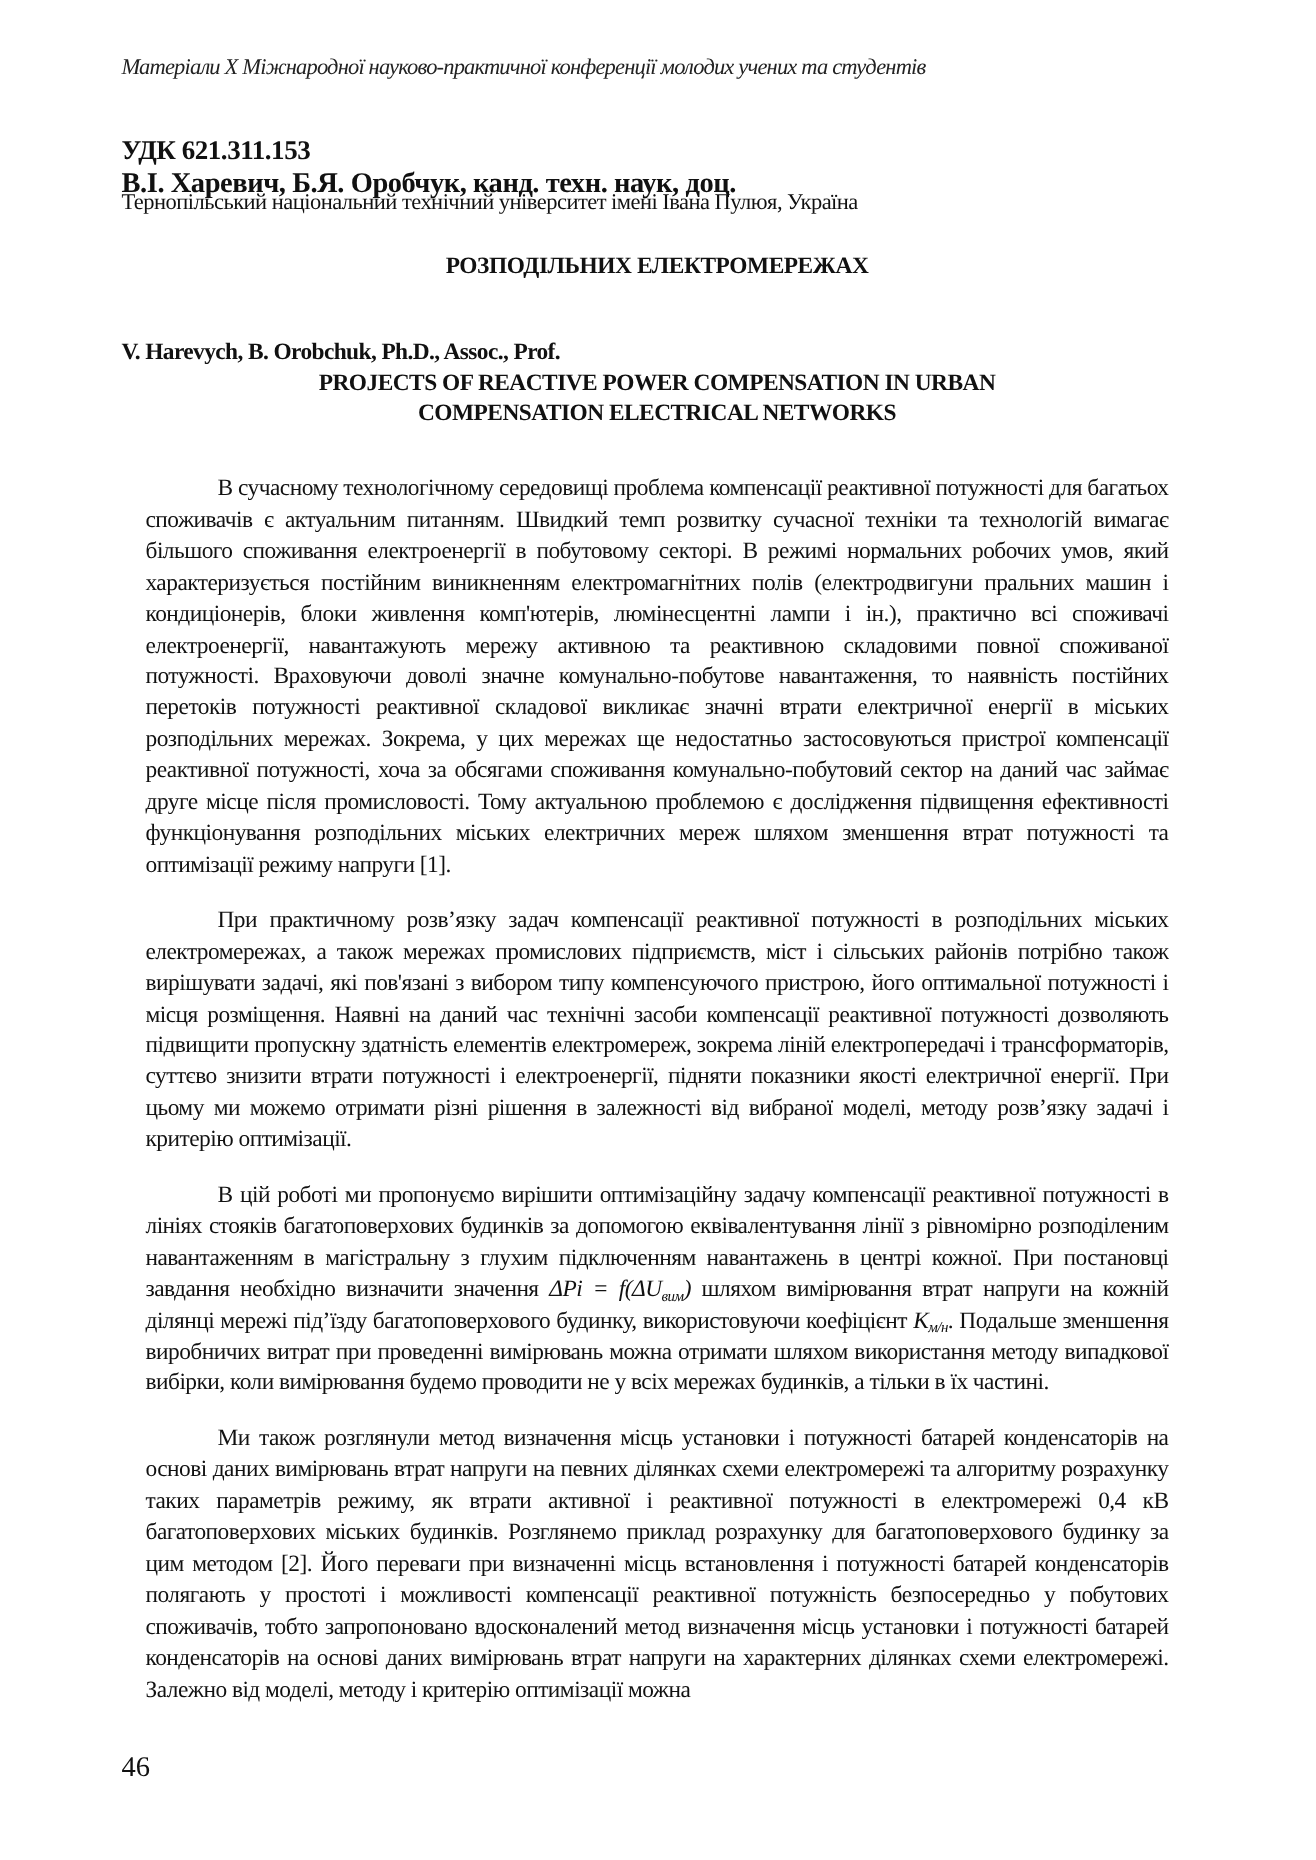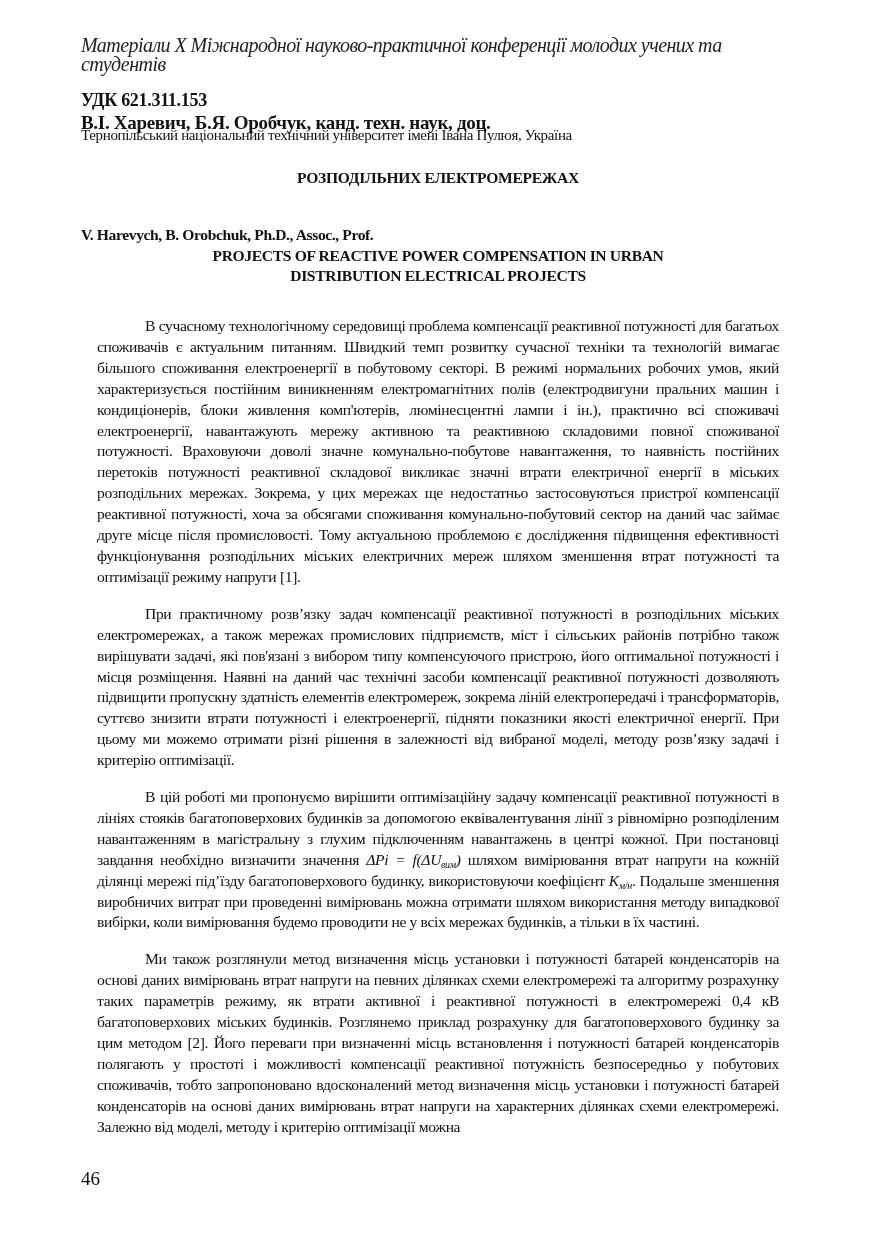--- a/index.html
+++ b/index.html
@@ -3,21 +3,21 @@
   <meta charset="utf-8">
   <style>
     html, body { margin: 0; padding: 0; background: #ffffff; }
     body {
       width: 877px; height: 1240px; position: relative; overflow: hidden;
       font-family: "Liberation Serif", serif; color: #111;
     }
     .page { position: absolute; left: 81px; top: 0; width: 714px; }
     .conf-header {
       position: absolute; top: 36px; left: 0; width: 714px;
-      font-style: italic; font-size: 20px; line-height: 19px;
+      font-style: italic; font-size: 15px; line-height: 19px;
       letter-spacing: -0.55px; color: #222;
     }
     .conf-header .l1 { text-align: left; }
     .conf-header .l2 { text-align: right; }
     .conf-header u { text-decoration: underline; }
     .udk {
       position: absolute; top: 90px; left: 0; font-weight: bold;
       font-size: 18px; letter-spacing: -0.3px;
     }
     .authors {
@@ -67,21 +67,21 @@
   <div class="affiliation">Тернопільський національний технічний університет імені Івана Пулюя, Україна</div>
 
   <div class="title-ua">
     <div>РОЗПОДІЛЬНИХ ЕЛЕКТРОМЕРЕЖАХ</div>
   </div>
 
   <div class="authors-en">V. Harevych, B. Orobchuk, Ph.D., Assoc., Prof.</div>
 
   <div class="title-en">
     <div>PROJECTS OF REACTIVE POWER COMPENSATION IN URBAN</div>
-    <div>DISTRIBUTION ELECTRICAL PROJECTS</div>
+    <div>COMPENSATION ELECTRICAL NETWORKS</div>
   </div>
 
   <div class="body-text">
     <p>В сучасному технологічному середовищі проблема компенсації реактивної потужності для багатьох споживачів є актуальним питанням. Швидкий темп розвитку сучасної техніки та технологій вимагає більшого споживання електроенергії в побутовому секторі. В режимі нормальних робочих умов, який характеризується постійним виникненням електромагнітних полів (електродвигуни пральних машин і кондиціонерів, блоки живлення комп'ютерів, люмінесцентні лампи і ін.), практично всі споживачі електроенергії, навантажують мережу активною та реактивною складовими повної споживаної потужності. Враховуючи доволі значне комунально-побутове навантаження, то наявність постійних перетоків потужності реактивної складової викликає значні втрати електричної енергії в міських розподільних мережах. Зокрема, у цих мережах ще недостатньо застосовуються пристрої компенсації реактивної потужності, хоча за обсягами споживання комунально-побутовий сектор на даний час займає друге місце після промисловості. Тому актуальною проблемою є дослідження підвищення ефективності функціонування розподільних міських електричних мереж шляхом зменшення втрат потужності та оптимізації режиму напруги [1].</p>
     <p>При практичному розв’язку задач компенсації реактивної потужності в розподільних міських електромережах, а також мережах промислових підприємств, міст і сільських районів потрібно також вирішувати задачі, які пов'язані з вибором типу компенсуючого пристрою, його оптимальної потужності і місця розміщення. Наявні на даний час технічні засоби компенсації реактивної потужності дозволяють підвищити пропускну здатність елементів електромереж, зокрема ліній електропередачі і трансформаторів, суттєво знизити втрати потужності і електроенергії, підняти показники якості електричної енергії. При цьому ми можемо отримати різні рішення в залежності від вибраної моделі, методу розв’язку задачі і критерію оптимізації.</p>
     <p><span>В цій роботі ми пропонуємо вирішити оптимізаційну задачу компенсації реактивної потужності в лініях стояків багатоповерхових будинків за допомогою еквівалентування лінії з рівномірно розподіленим навантаженням в магістральну з глухим підключенням навантажень в центрі кожної. При постановці завдання необхідно визначити значення </span><i><span>ΔPi = f(ΔU</span><sub>вим</sub><span>)</span></i><span> шляхом вимірювання втрат напруги на кожній ділянці мережі під’їзду багатоповерхового будинку, використовуючи коефіцієнт </span><i><span>K</span><sub>м/н</sub></i><span>. Подальше зменшення виробничих витрат при проведенні вимірювань можна отримати шляхом використання методу випадкової вибірки, коли вимірювання будемо проводити не у всіх мережах будинків, а тільки в їх частині.</span></p>
     <p>Ми також розглянули метод визначення місць установки і потужності батарей конденсаторів на основі даних вимірювань втрат напруги на певних ділянках схеми електромережі та алгоритму розрахунку таких параметрів режиму, як втрати активної і реактивної потужності в електромережі 0,4 кВ багатоповерхових міських будинків. Розглянемо приклад розрахунку для багатоповерхового будинку за цим методом [2]. Його переваги при визначенні місць встановлення і потужності батарей конденсаторів полягають у простоті і можливості компенсації реактивної потужність безпосередньо у побутових споживачів, тобто запропоновано вдосконалений метод визначення місць установки і потужності батарей конденсаторів на основі даних вимірювань втрат напруги на характерних ділянках схеми електромережі. Залежно від моделі, методу і критерію оптимізації можна</p>
   </div>
 
   <div class="page-number">46</div>

